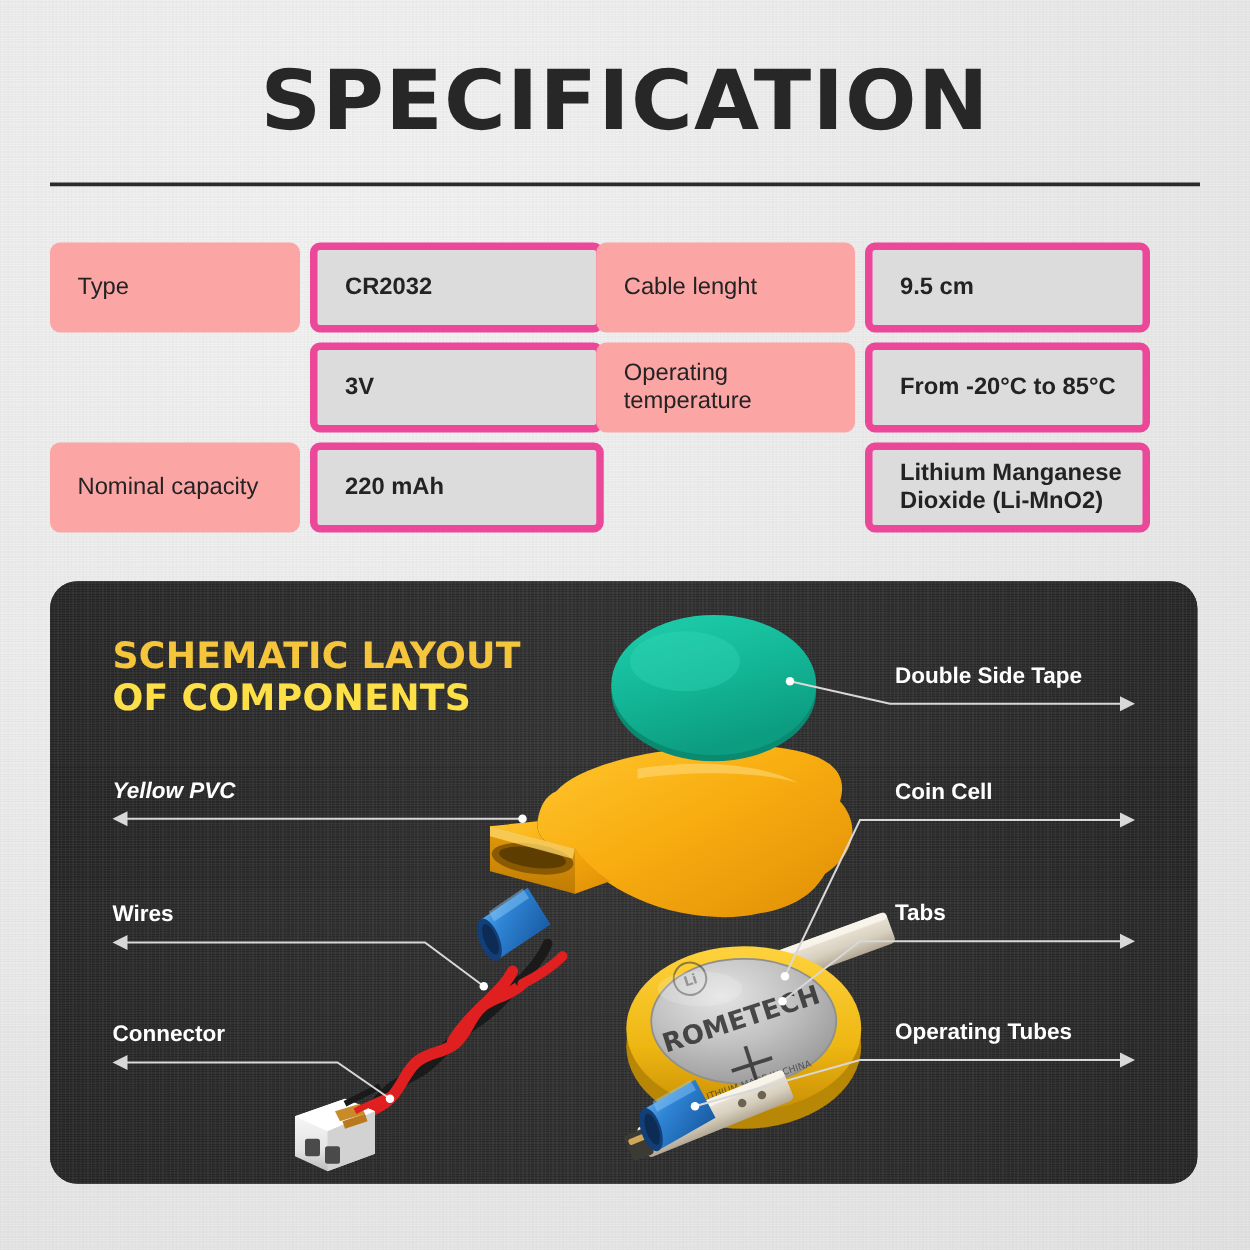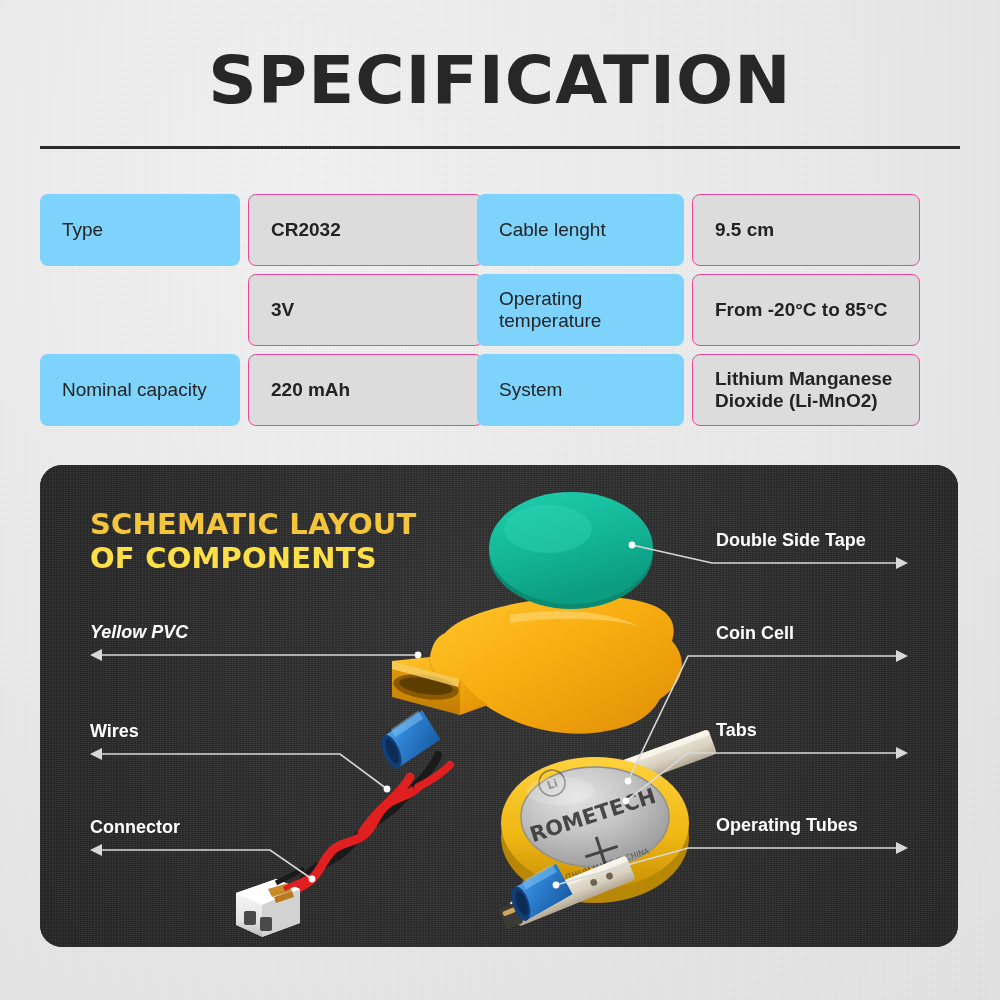--- a/index.html
+++ b/index.html
@@ -33,27 +33,27 @@
   }
 
   
   .spec{position:absolute;left:40px;top:194px;width:920px;}
   .spec-col{position:absolute;top:0;width:443px;}
   .spec-col.left{left:0;}
   .spec-col.right{left:437px;}
   .spec-row{position:relative;height:72px;margin-bottom:8px;}
   .cell-label{
     position:absolute;left:0;top:0;width:200px;height:72px;
-    background:#7dd3fc;border-radius:8px;
+    background:#fca5a5;border-radius:8px;
     display:flex;align-items:center;padding-left:22px;box-sizing:border-box;
     font-size:19px;color:#232323;line-height:1.18;
   }
   .cell-value{
     position:absolute;left:208px;top:0;width:calc(100% - 208px);height:72px;
-    background:#dcdcdc;border:1px solid #ec4899;border-radius:8px;
+    background:#dcdcdc;border:6px solid #ec4899;border-radius:8px;
     display:flex;align-items:center;padding-left:22px;padding-right:8px;box-sizing:border-box;
     font-size:19px;font-weight:bold;color:#232323;line-height:1.18;
   }
   .spec-col.right .cell-label{width:207px;}
   .spec-col.right .cell-value{left:215px;width:calc(100% - 215px);}
 
   
   .panel{
     position:absolute;left:40px;top:465px;width:918px;height:482px;
     background:#2c2c2c;border-radius:22px;overflow:hidden;
@@ -117,21 +117,20 @@
     <div class="spec-col right">
       <div class="spec-row">
         <div class="cell-label">Cable lenght</div>
         <div class="cell-value">9.5 cm</div>
       </div>
       <div class="spec-row">
         <div class="cell-label">Operating temperature</div>
         <div class="cell-value">From -20°C to 85°C</div>
       </div>
       <div class="spec-row">
-        <div class="cell-label">System</div>
         <div class="cell-value">Lithium Manganese Dioxide (Li-MnO2)</div>
       </div>
     </div>
   </div>
 
   <div class="panel">
     <div class="panel-noise"></div>
     <div class="panel-inner">
 
       <div class="sl-head">

